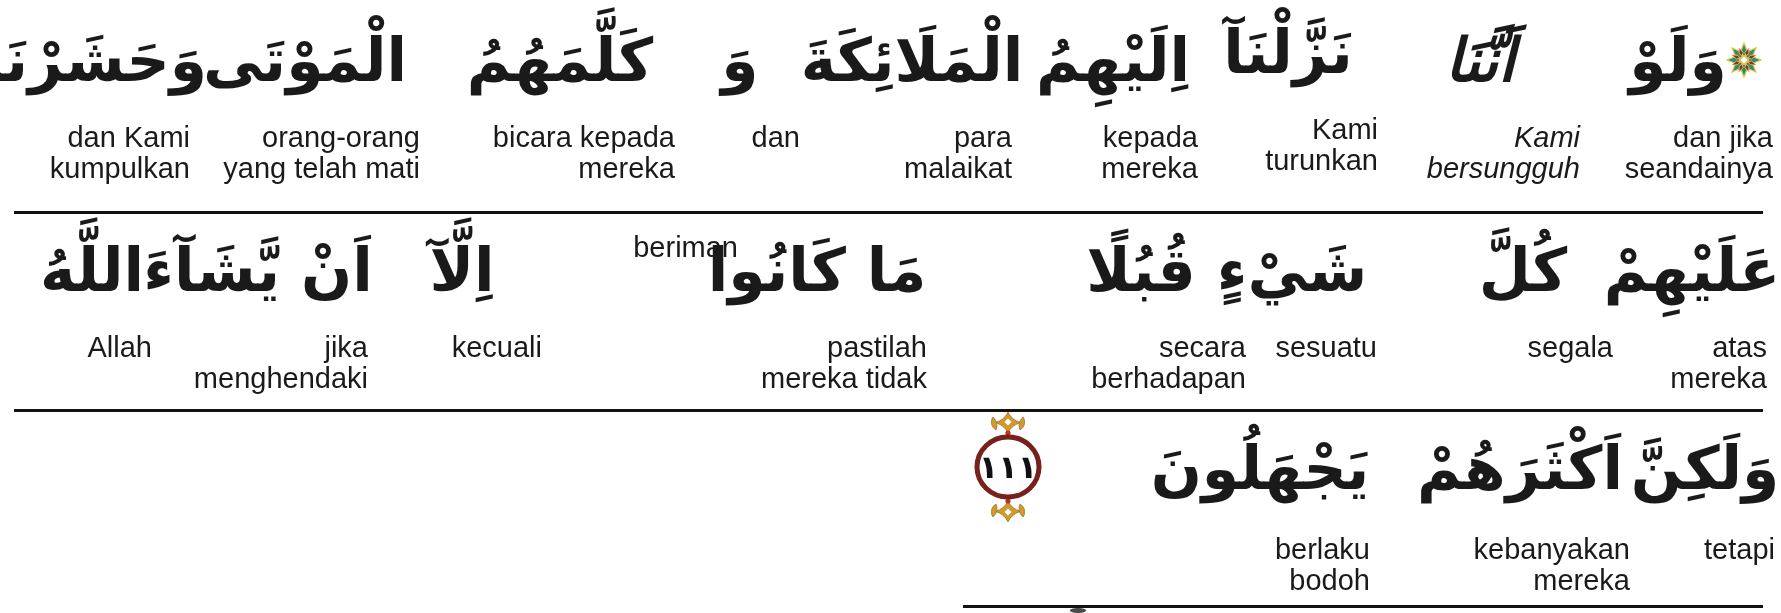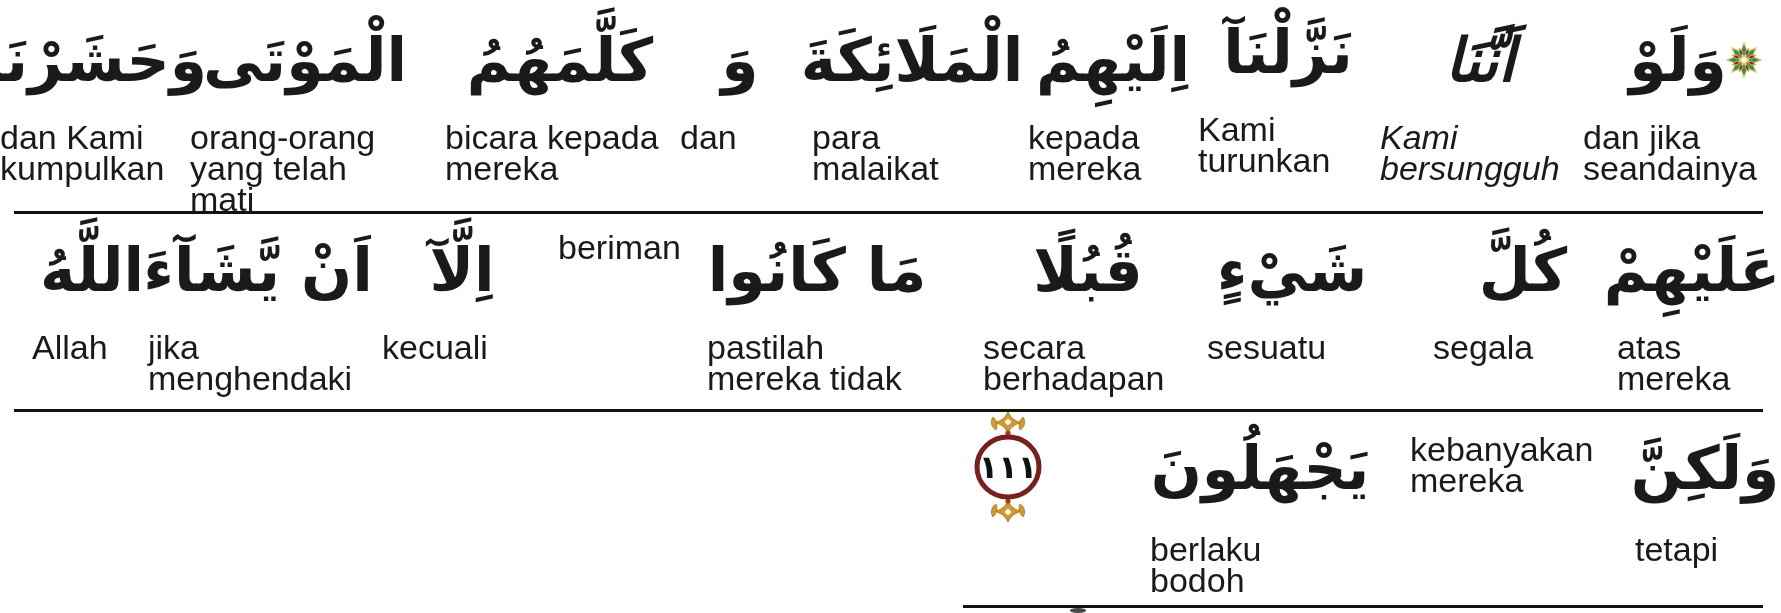--- a/index.html
+++ b/index.html
@@ -21,24 +21,24 @@
     font-family:"DejaVu Sans",sans-serif;
     font-weight:bold;
     font-size:60px;
     line-height:1;
     color:var(--ink);
     direction:rtl;
     white-space:nowrap;
   }
   .translation{
     margin-top:12px;
-    font-size:34px;
+    font-size:29px;
     line-height:31px;
     color:var(--ink);
-    text-align:left;
+    text-align:right;
     white-space:pre-line;
   }
   .row3 .translation{margin-top:16px;}
   .divider{
     position:absolute;height:3px;background:var(--divider);
   }
   .ornament{position:absolute;}
   .glyph-tip{
     position:absolute;left:1070px;top:608px;width:16px;height:5px;
     background:#4a4a4a;border-radius:45%;
@@ -160,21 +160,21 @@
   <div class="cell" style="left:558px;top:220px;width:180px;">
     <div class="translation">beriman</div>
   </div>
   <div class="cell" style="left:707px;top:220px;width:220px;">
     <div class="arabic-box">
         <span class="arabic">مَا كَانُوا</span>
       </div>
     <div class="translation">pastilah
 mereka tidak</div>
   </div>
-  <div class="cell" style="left:983px;top:220px;width:210px;">
+  <div class="cell" style="left:1036px;top:220px;width:210px;">
     <div class="arabic-box">
         <span class="arabic">قُبُلًا</span>
       </div>
     <div class="translation">secara
 berhadapan</div>
   </div>
   <div class="cell" style="left:1207px;top:220px;width:170px;">
     <div class="arabic-box">
         <span class="arabic">شَيْءٍ</span>
       </div>
@@ -223,20 +223,23 @@
 
 <div class="row3">
   <div class="cell" style="left:1150px;top:418px;width:220px;">
     <div class="arabic-box">
         <span class="arabic">يَجْهَلُونَ</span>
       </div>
     <div class="translation">berlaku
 bodoh</div>
   </div>
   <div class="cell" style="left:1410px;top:418px;width:220px;">
+    <div class="arabic-box">
+        <span class="arabic">اَكْثَرَهُمْ</span>
+      </div>
     <div class="translation">kebanyakan
 mereka</div>
   </div>
   <div class="cell" style="left:1635px;top:418px;width:140px;">
     <div class="arabic-box">
         <span class="arabic">وَلَكِنَّ</span>
       </div>
     <div class="translation">tetapi</div>
   </div>
 </div>

